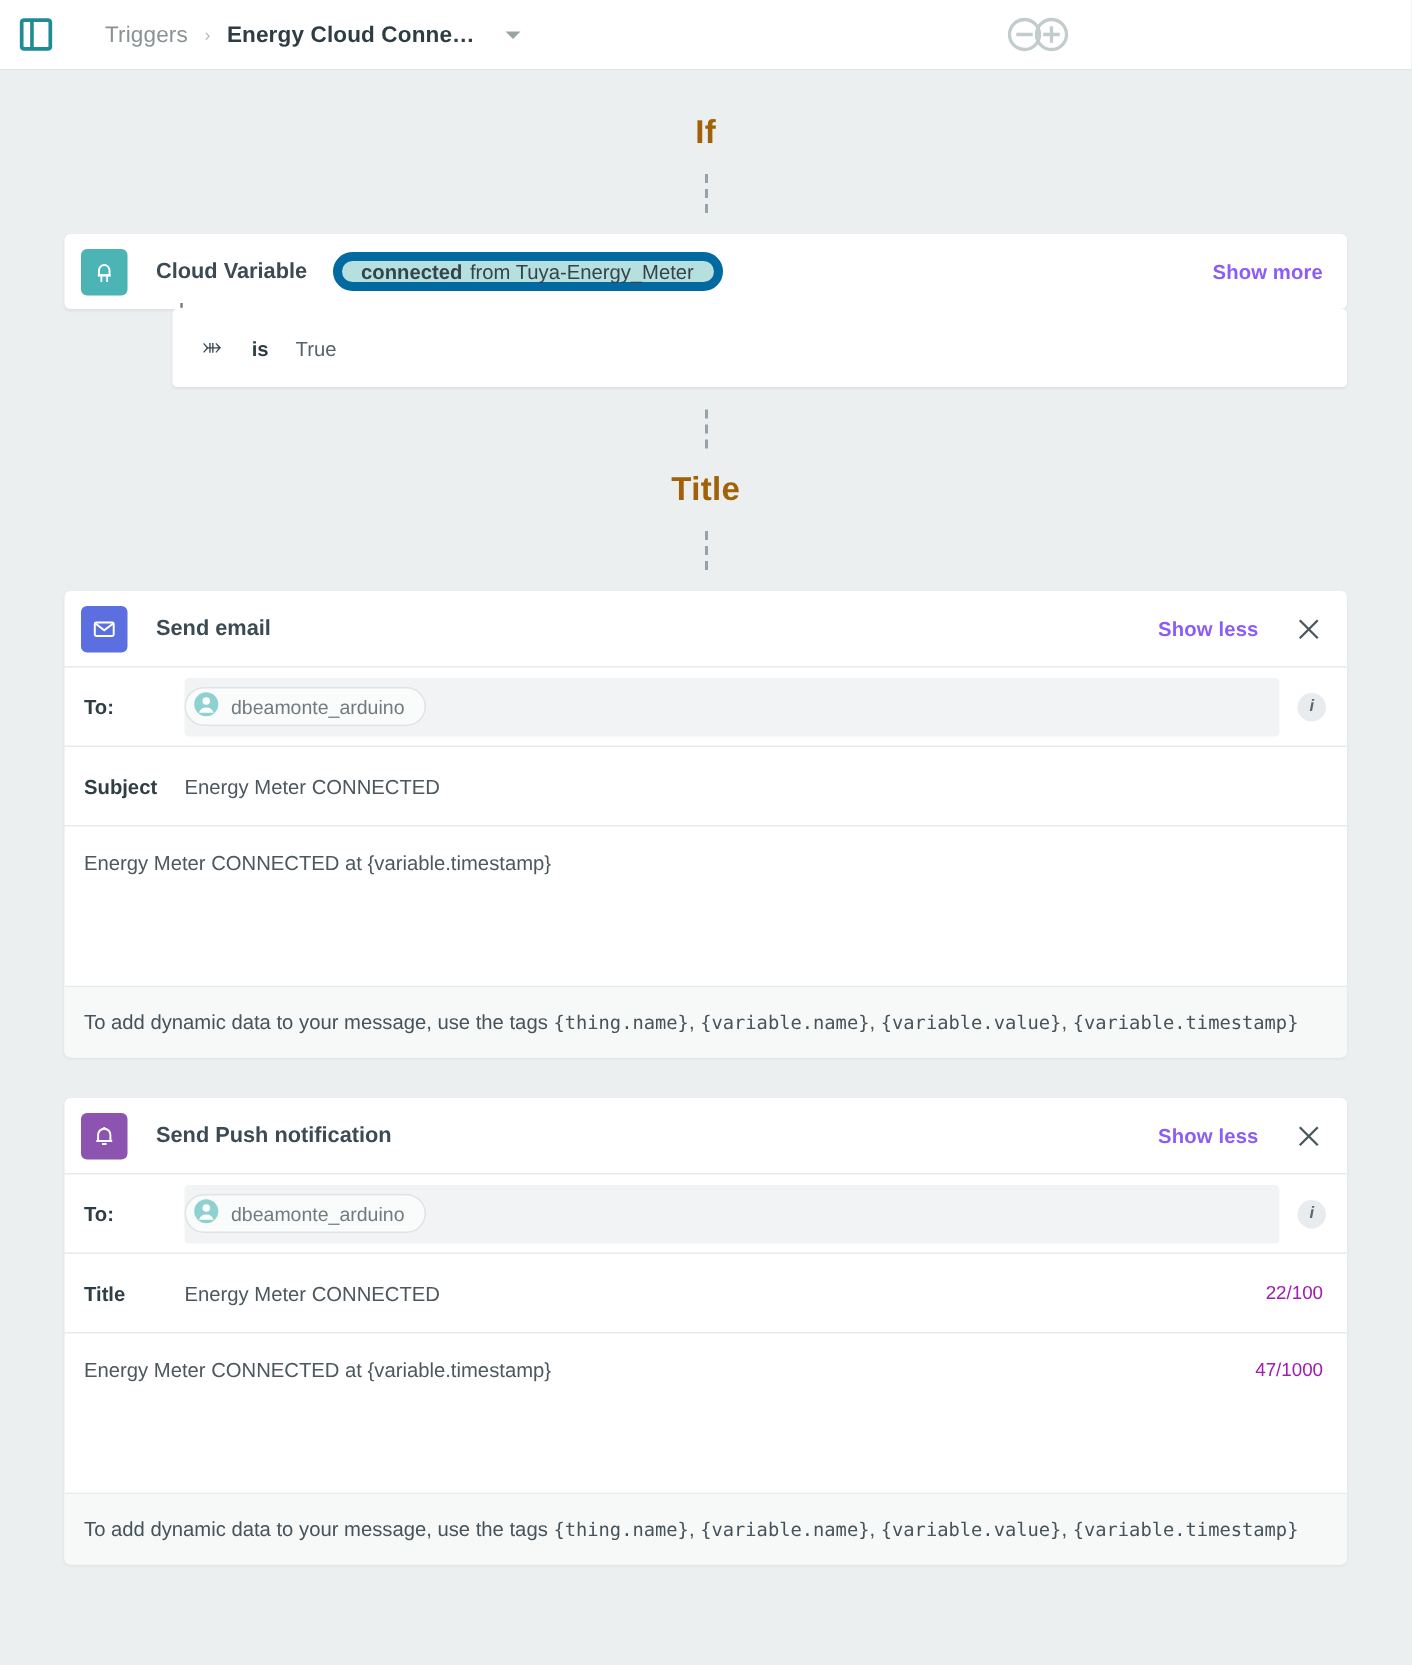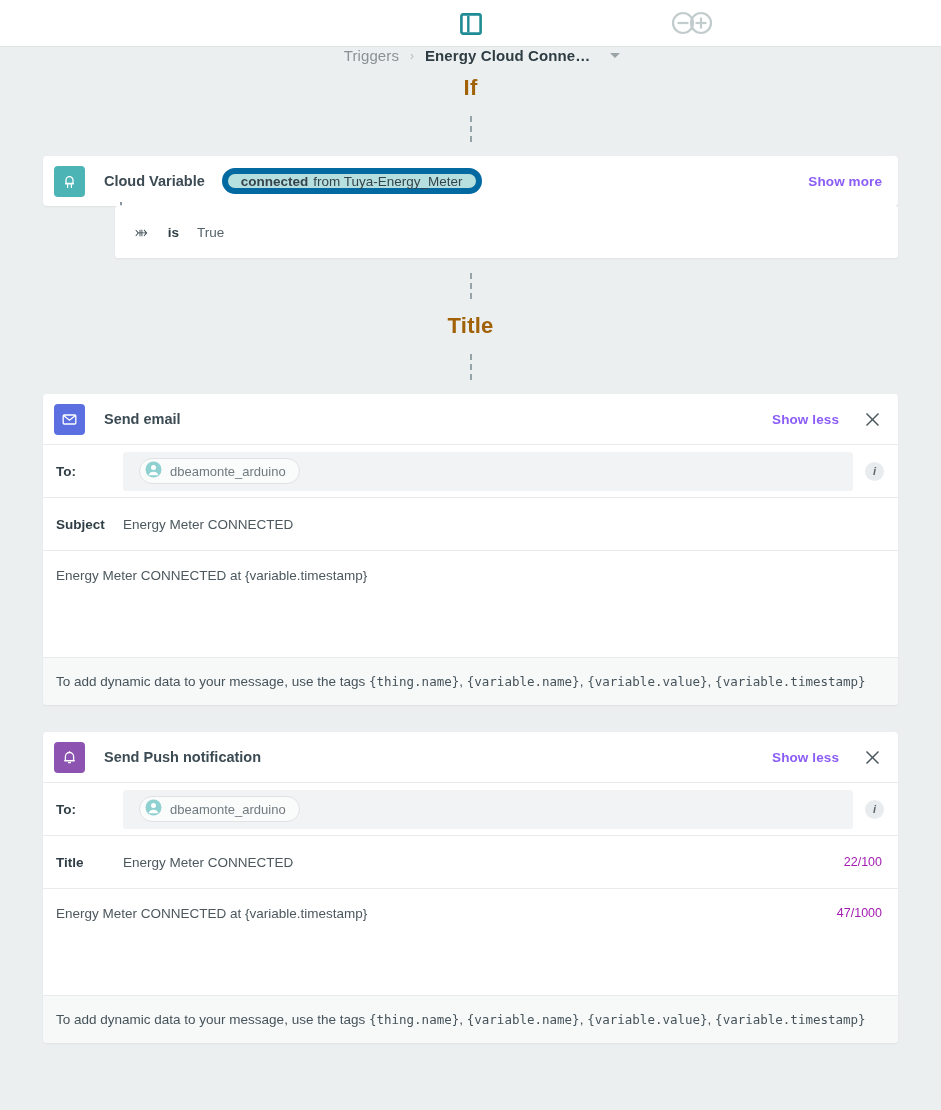--- a/index.html
+++ b/index.html
@@ -13,21 +13,20 @@
   }
 
   
   .topbar {
     height: 47px;
     background: #ffffff;
     border-bottom: 1px solid #e0e4e5;
     display: flex;
     align-items: center;
     position: relative;
-    flex-direction: column;
   }
   .panel-toggle {
     width: 47px; height: 47px;
     display: flex; align-items: center; justify-content: center;
     cursor: pointer; flex: 0 0 auto;
   }
   .panel-toggle svg { display: block; }
 
   .crumbs {
     display: flex; align-items: center;
@@ -192,21 +191,21 @@
     color: #2f3d45;
     flex: 0 0 auto;
   }
   .to-field {
     flex: 1 1 auto;
     height: 39px;
     background: #f1f3f4;
     border-radius: 3px;
     display: flex;
     align-items: center;
-    padding-left: 16px;
+    padding-left: 0;
     cursor: text;
   }
   .chip {
     height: 26px;
     display: inline-flex;
     align-items: center;
     gap: 8px;
     padding: 0 13px 0 5px;
     border: 1px solid #dfe3e5;
     background: #fafbfb;

